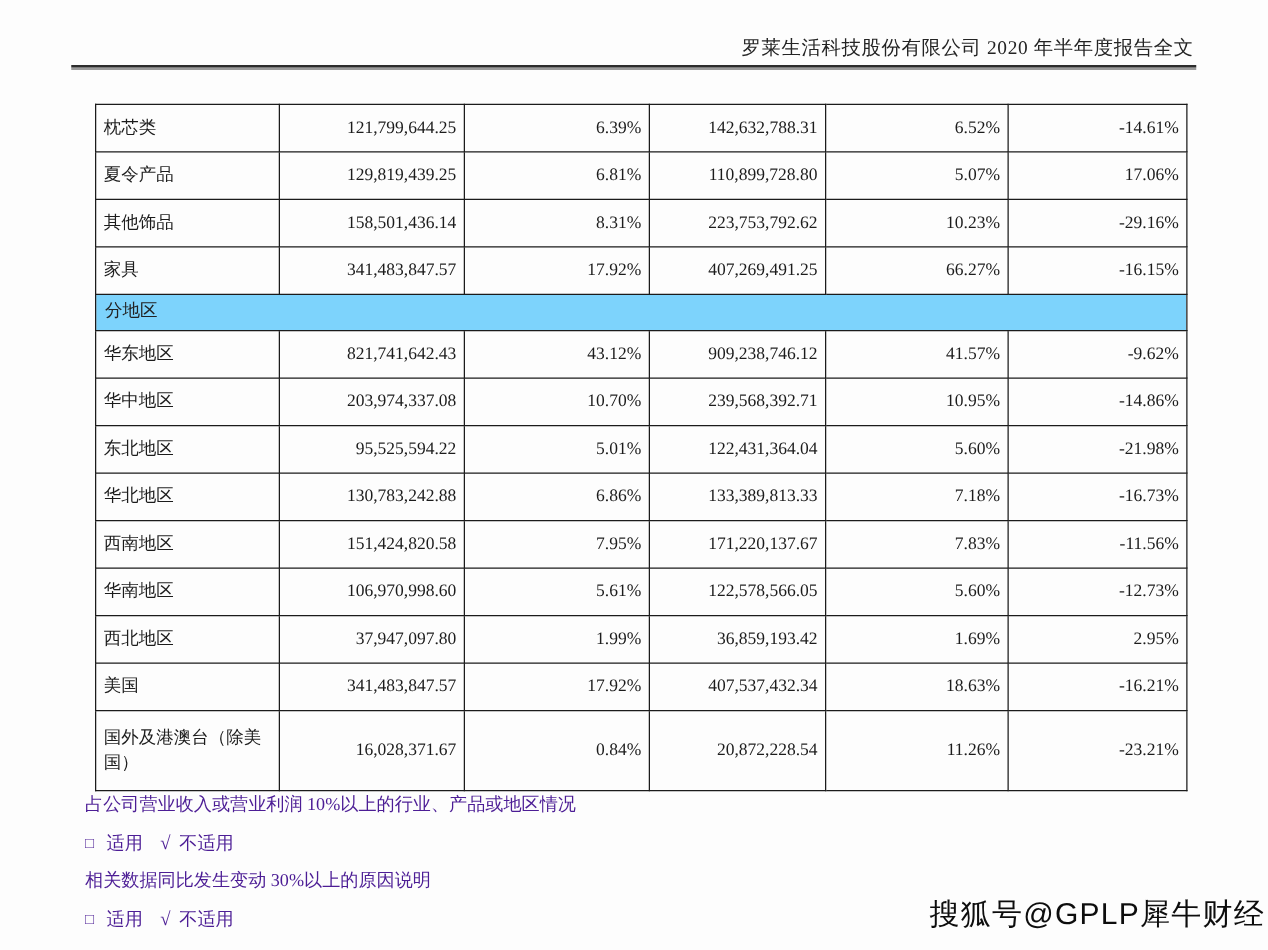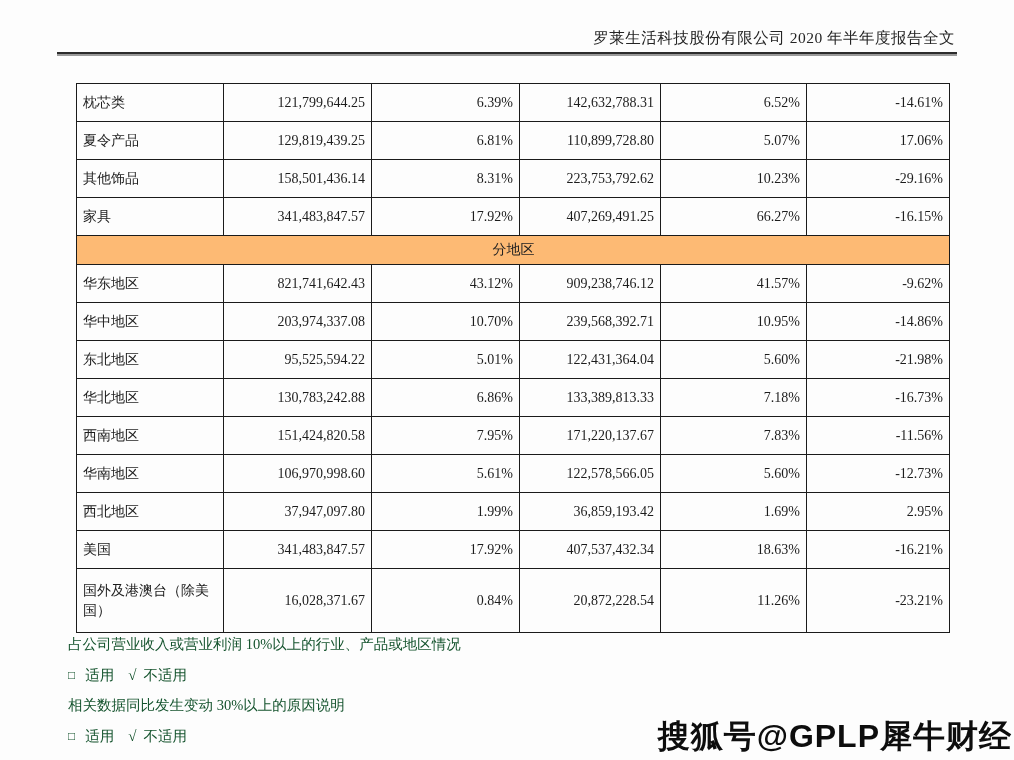--- a/index.html
+++ b/index.html
@@ -44,36 +44,36 @@
   table.segment-table td {
     border: 1px solid #1b1b1b;
     padding: 2px 6px;
     overflow: hidden;
     line-height: 1.4;
   }
   tr.std { height: 38px; }
   tr.tall { height: 64px; }
   tr.band { height: 29px; }
   tr.band td {
-    background: #fdba74;
-    text-align: center;
+    background: #7dd3fc;
+    text-align: left;
     padding-left: 7px;
     font-size: 14px;
     color: #222;
   }
   td.lbl { text-align: left; }
   td.num { text-align: right; }
   
   .notes {
     position: absolute;
     left: 68px;
     top: 634px;
     width: 720px;
     font-size: 14.5px;
-    color: #14532d;
+    color: #4c1d95;
   }
   .notes .line {
     height: 20px;
     line-height: 20px;
     margin-bottom: 10.5px;
     white-space: nowrap;
   }
   .check-line .box-glyph {
     font-size: 12px;
     display: inline-block;
@@ -83,22 +83,22 @@
   .check-line .applicable-label { margin-right: 14px; }
   .check-line .tick-glyph {
     font-size: 15px;
     margin-right: 7px;
   }
   
   .watermark {
     position: absolute;
     top: 715px;
     right: 2px;
-    font-size: 32px;
-    font-weight: 700;
+    font-size: 24px;
+    font-weight: 400;
     letter-spacing: 1px;
     color: #0d0d0d;
     font-family: "Liberation Sans", "DejaVu Sans", sans-serif;
     white-space: nowrap;
   }
 </style>
 </head>
 <body>
 
 <div class="header-title">罗莱生活科技股份有限公司 2020 年半年度报告全文</div>

